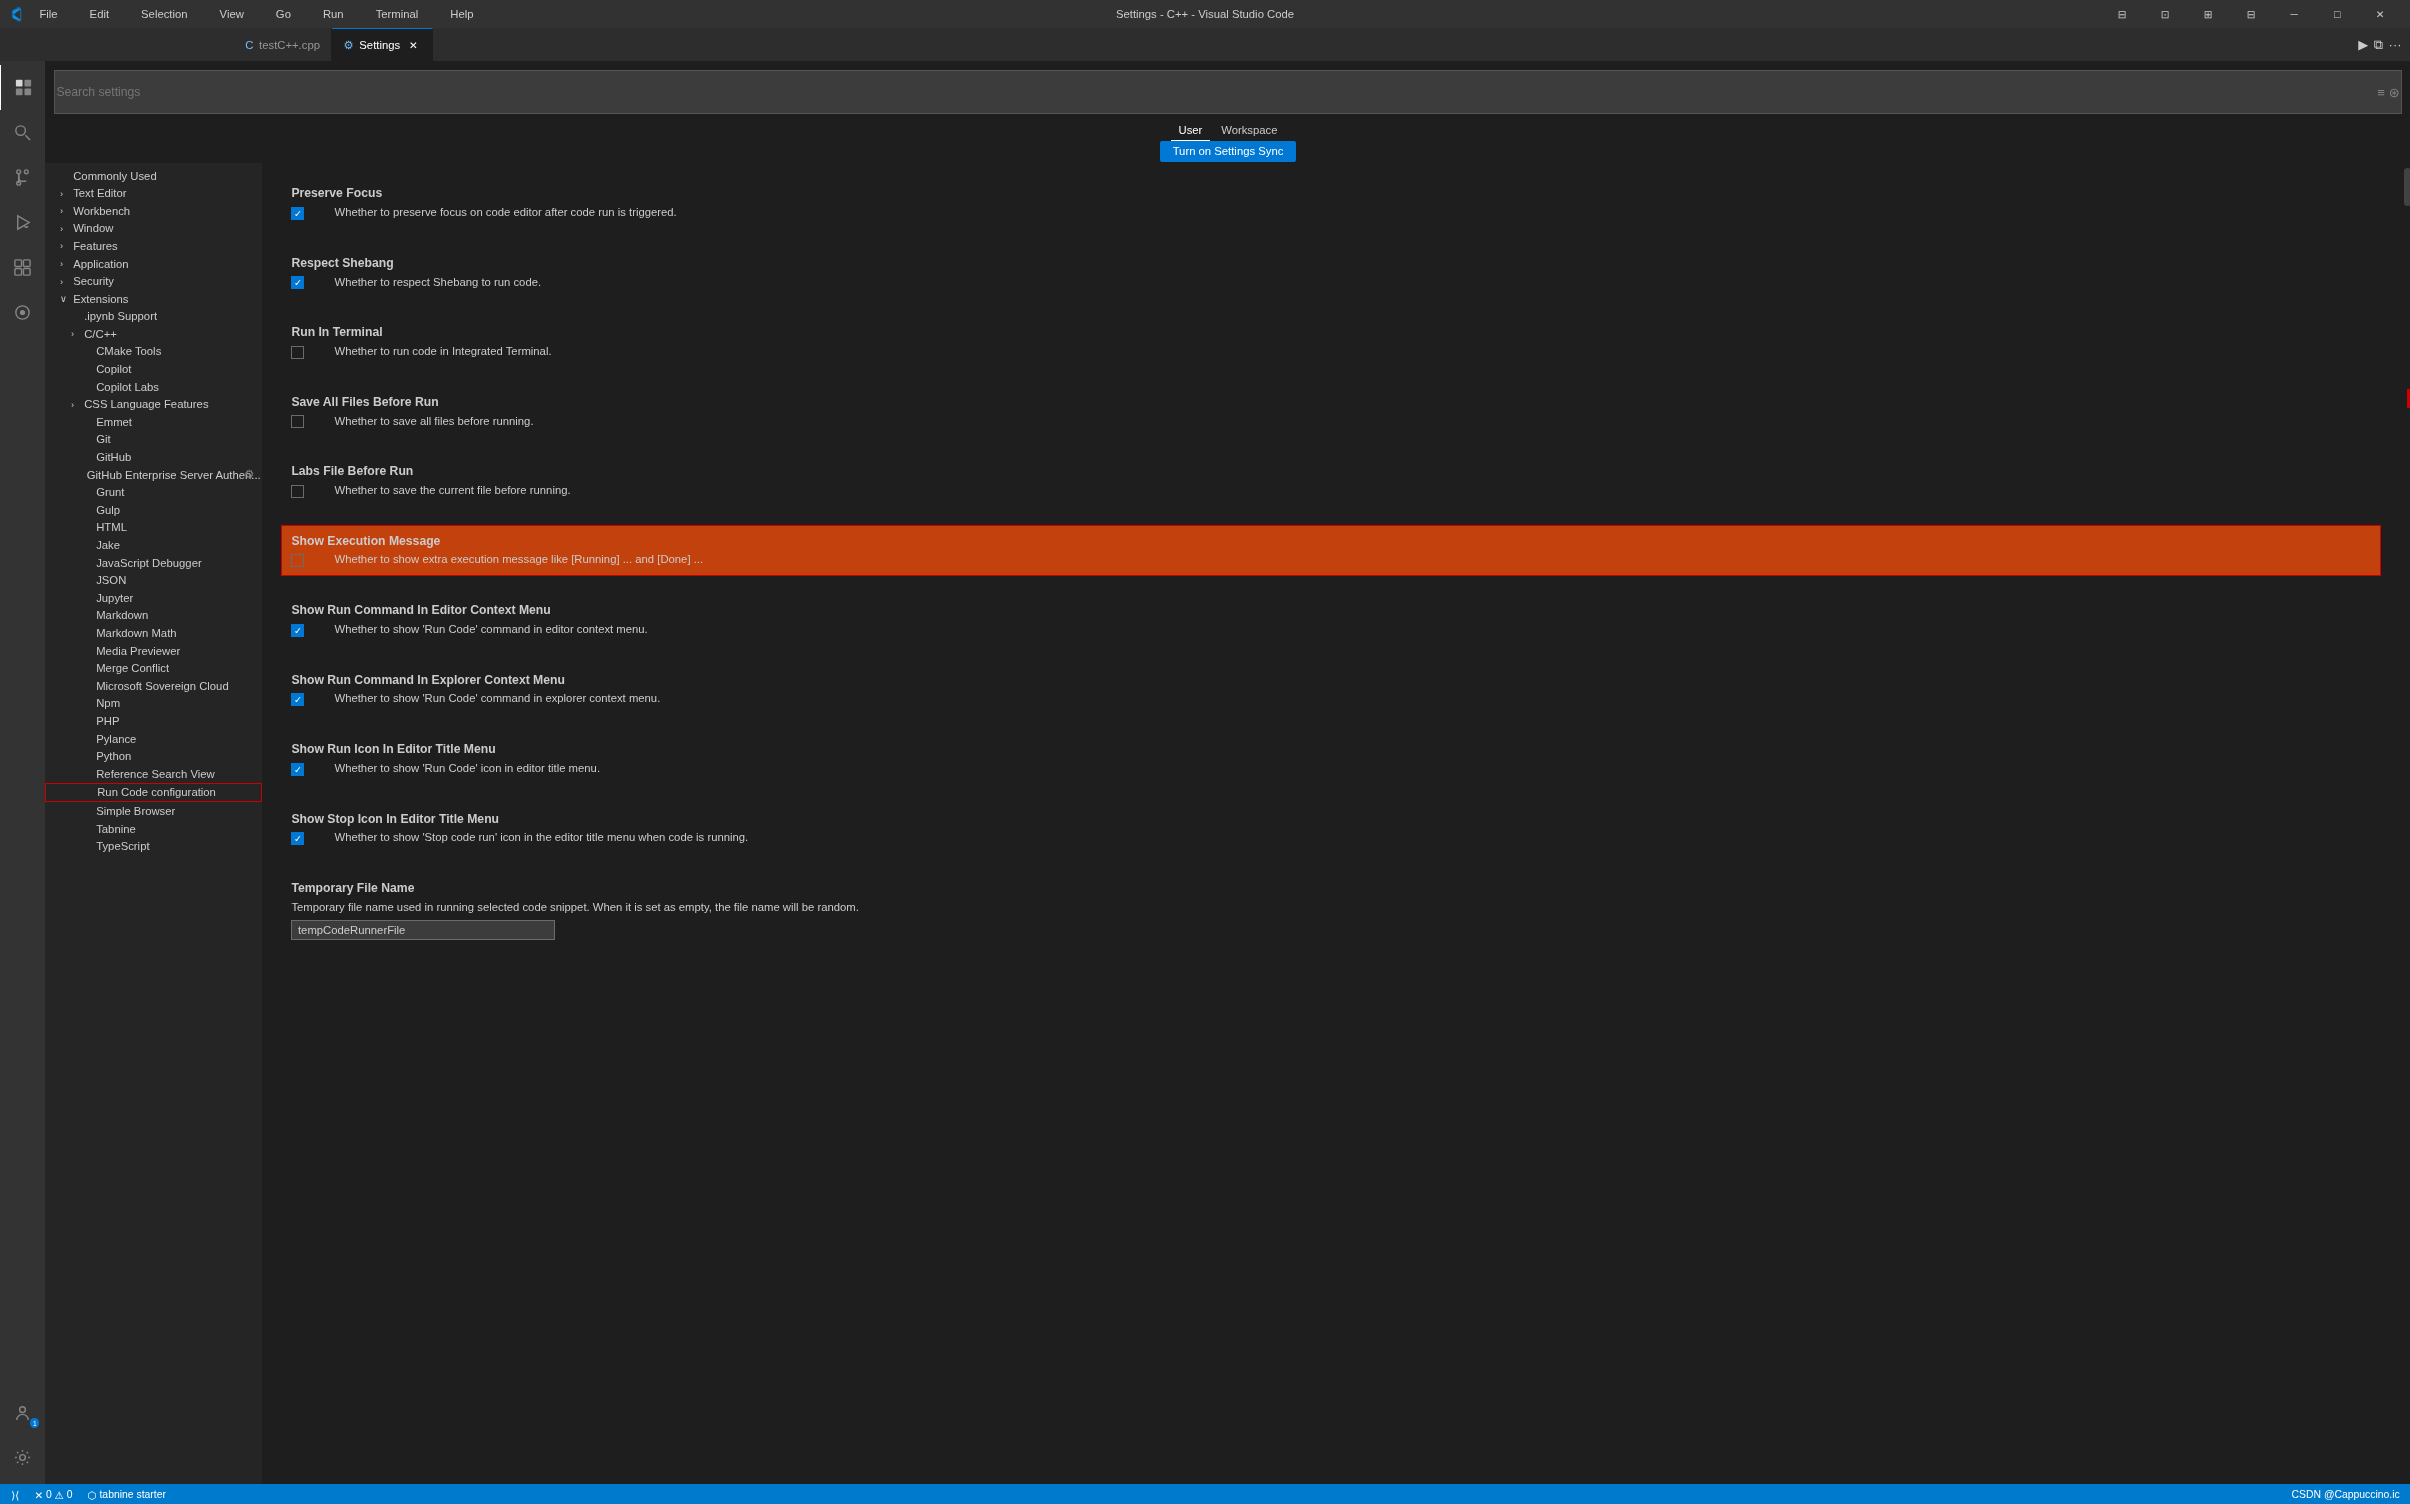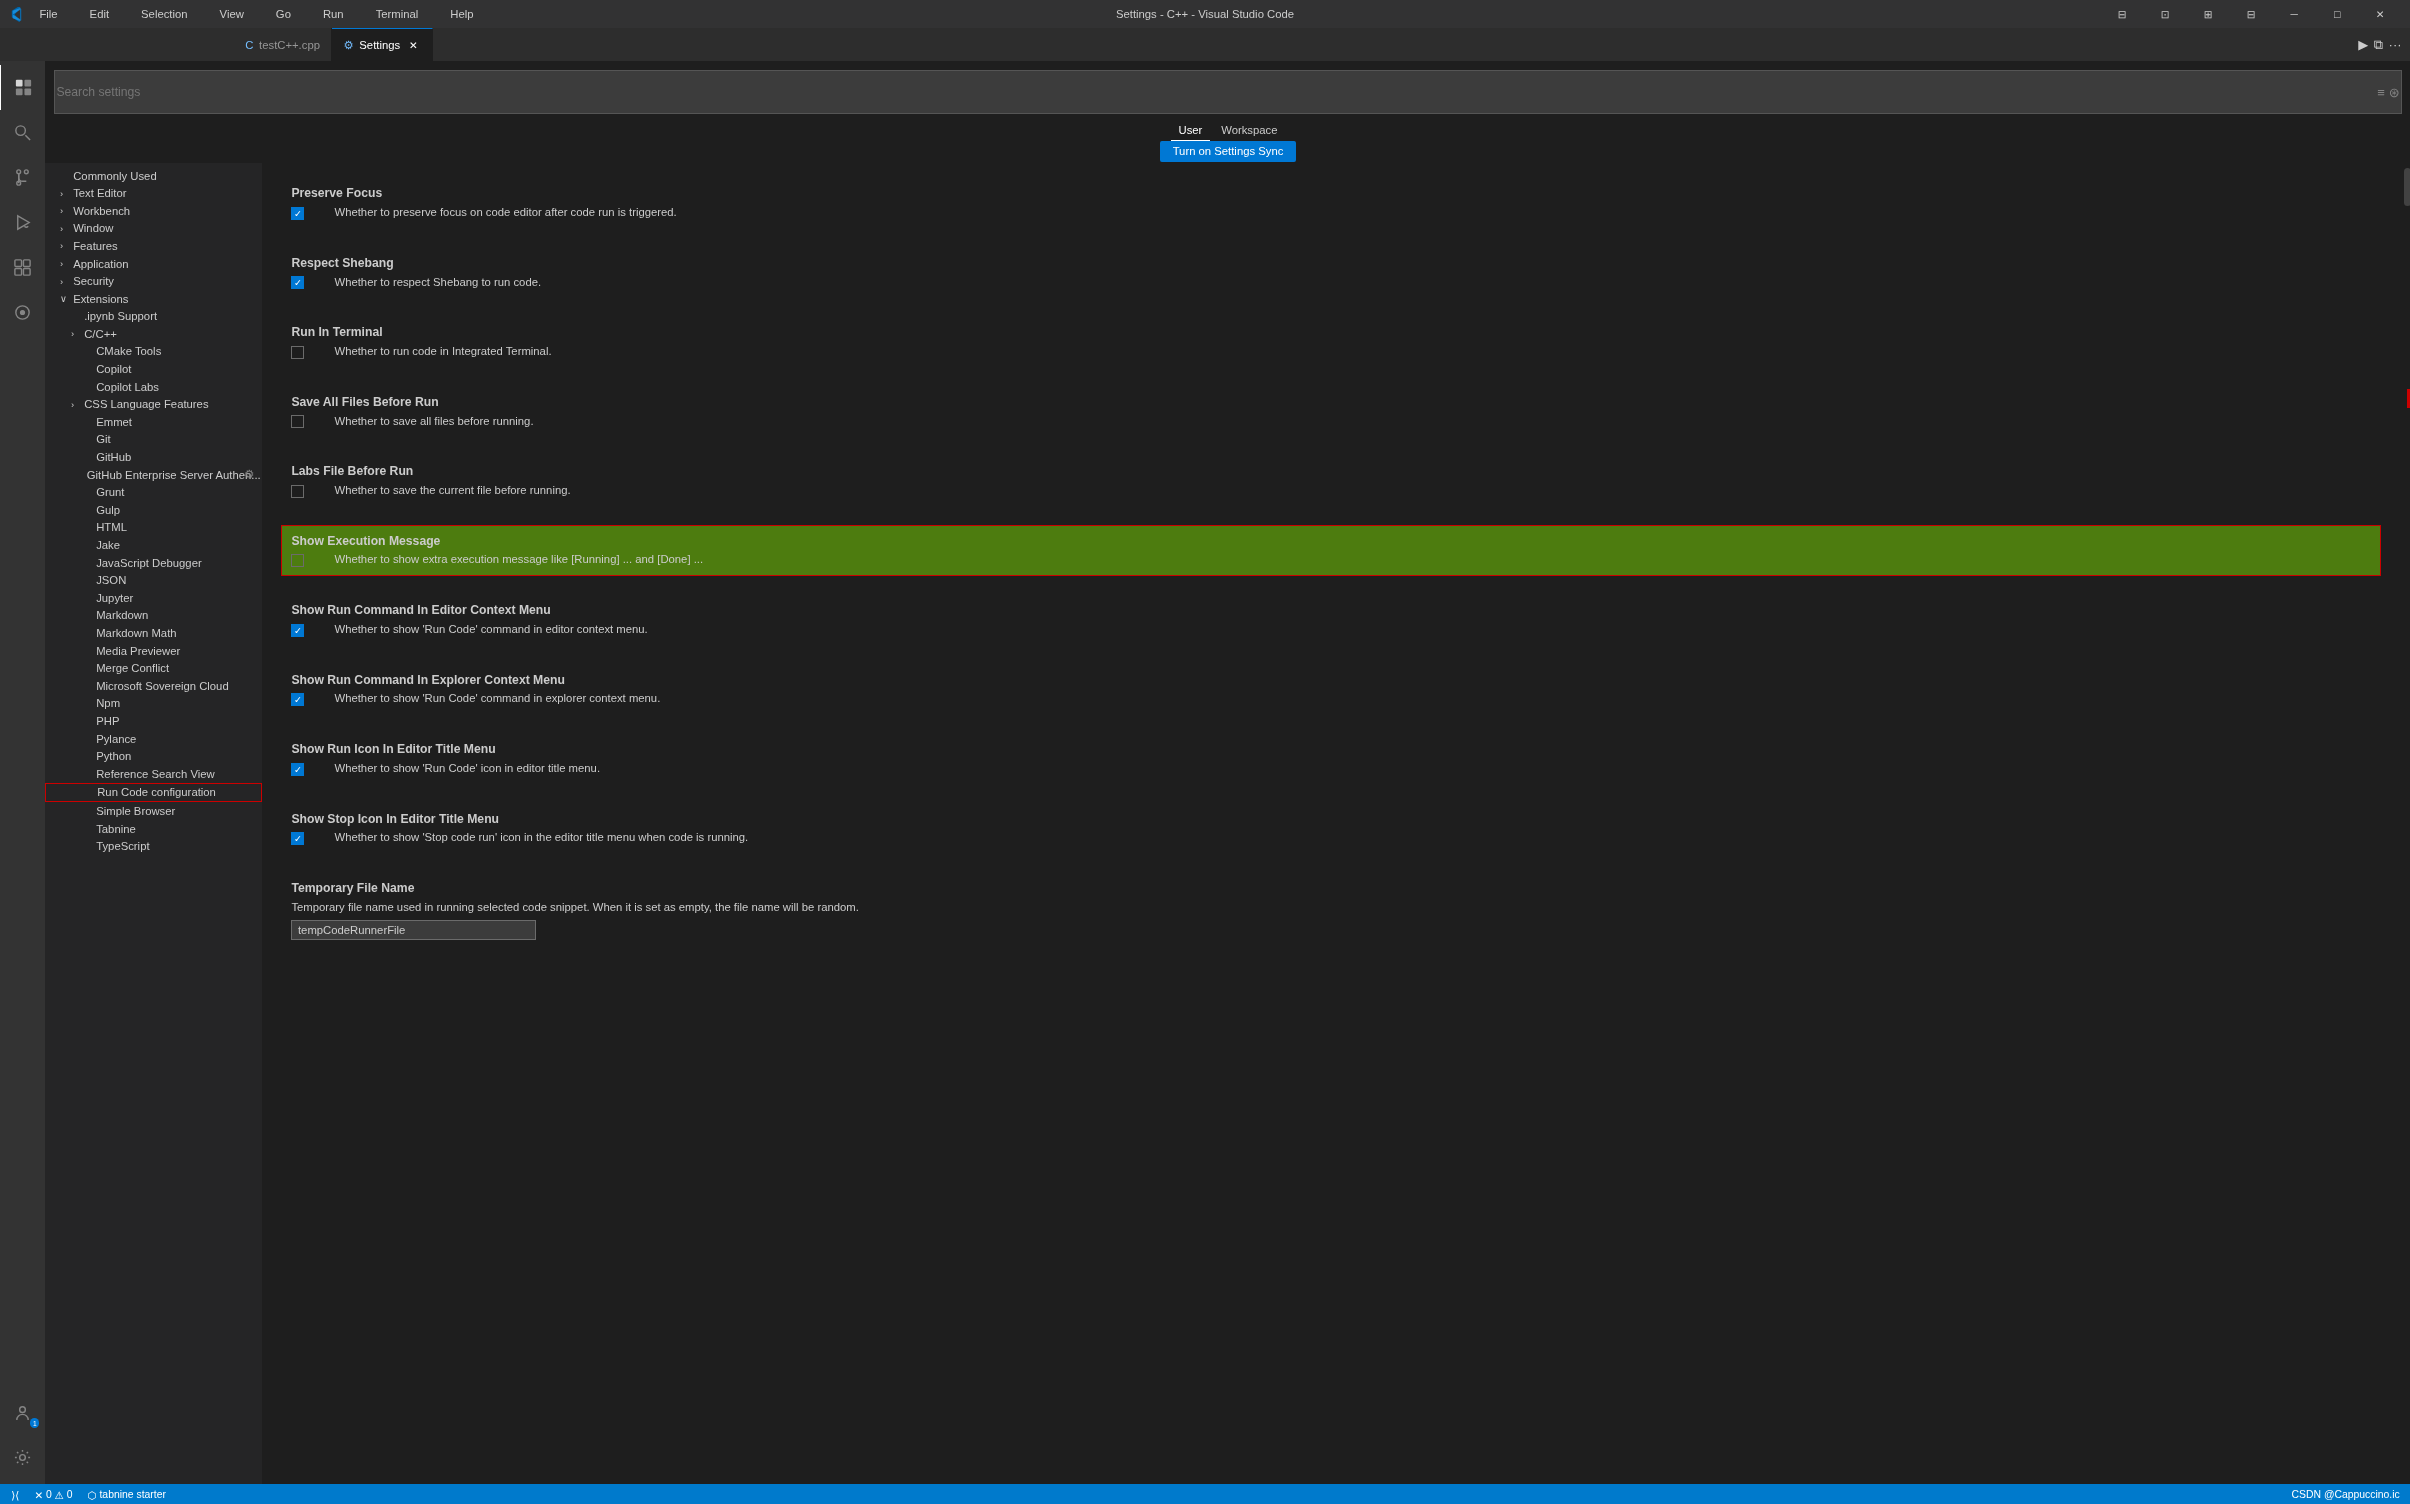--- a/index.html
+++ b/index.html
@@ -327,21 +327,21 @@
       color: white;
       font-size: 9.4px;
     }
 
     .setting-input {
       background: #3c3c3c;
       border: 0.9px solid #6b6b6b;
       color: #cccccc;
       padding: 2.8px 5.6px;
       font-size: 11.3px;
-      width: 245px;
+      width: 264px;
       outline: none;
     }
 
     
     .settings-content::-webkit-scrollbar { width: 9.4px; }
     .settings-content::-webkit-scrollbar-track { background: #1e1e1e; }
     .settings-content::-webkit-scrollbar-thumb { background: #424242; }
     .settings-nav::-webkit-scrollbar { width: 5.6px; }
     .settings-nav::-webkit-scrollbar-track { background: #252526; }
     .settings-nav::-webkit-scrollbar-thumb { background: #424242; }
@@ -737,21 +737,21 @@
           </div>
 
           <div class="setting-item">
             <div class="setting-title">Labs File Before Run</div>
             <div class="setting-row">
               <div class="checkbox"></div>
               <div class="setting-description">Whether to save the current file before running.</div>
             </div>
           </div>
 
-          <div class="setting-item highlighted" style="border: 0.9px solid #cc0000; background: #4d7c0f;">
+          <div class="setting-item highlighted" style="border: 0.9px solid #cc0000; background: #c2410c;">
             <div class="setting-title">Show Execution Message</div>
             <div class="setting-row">
               <div class="checkbox"></div>
               <div class="setting-description">Whether to show extra execution message like [Running] ... and [Done] ...</div>
             </div>
           </div>
 
           <div class="setting-item">
             <div class="setting-title">Show Run Command In Editor Context Menu</div>
             <div class="setting-row">

